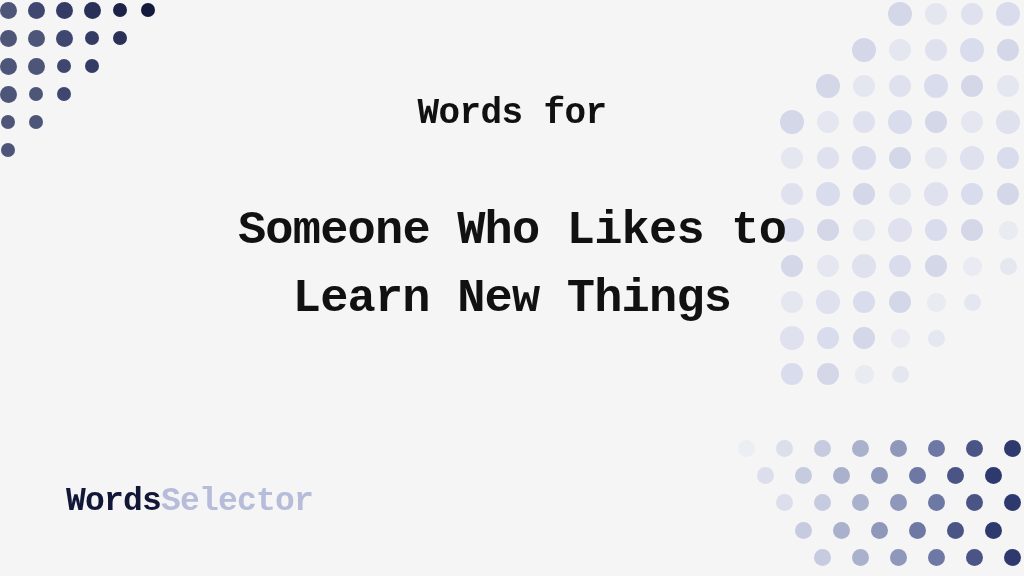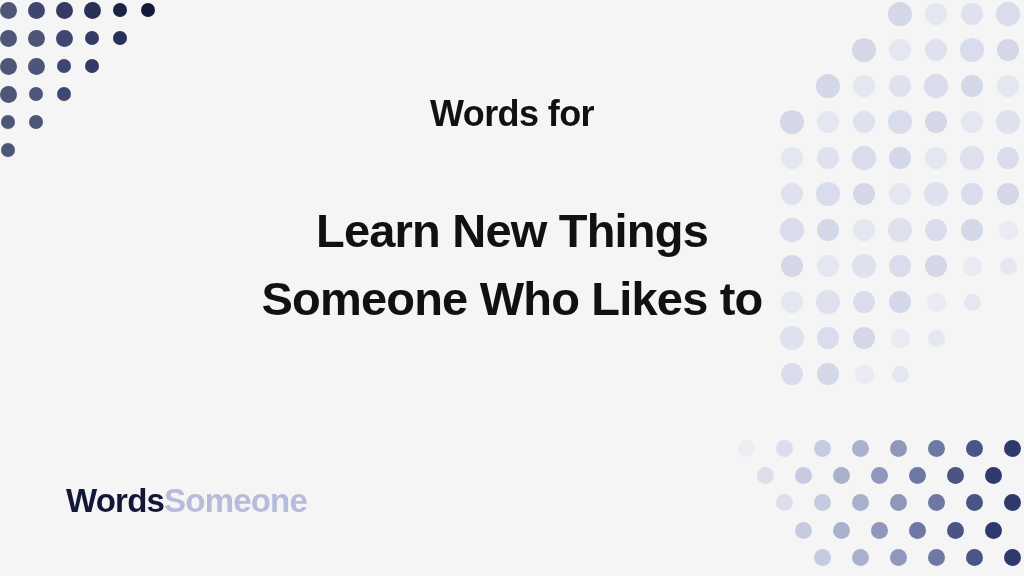--- a/index.html
+++ b/index.html
@@ -12,20 +12,21 @@
     overflow: hidden;
     font-family: "Liberation Sans", sans-serif;
   }
 
   #slide {
     position: relative;
     width: 1024px;
     height: 576px;
     background: #f5f5f6;
     overflow: hidden;
+    font-family: Liberation Mono, monospace;
   }
 
   
   .dots {
     position: absolute;
     pointer-events: none;
   }
   .dot {
     position: absolute;
     border-radius: 50%;
@@ -228,22 +229,22 @@
       <div class="dot" style="left: 127.5px; top: 122.94px; width: 17px; height: 17px; background: rgb(170, 177, 204); opacity: 1;"></div>
       <div class="dot" style="left: 165.5px; top: 122.94px; width: 17px; height: 17px; background: rgb(143, 151, 187); opacity: 1;"></div>
       <div class="dot" style="left: 203.5px; top: 122.94px; width: 17px; height: 17px; background: rgb(110, 120, 164); opacity: 1;"></div>
       <div class="dot" style="left: 241.5px; top: 122.94px; width: 17px; height: 17px; background: rgb(74, 85, 133); opacity: 1;"></div>
       <div class="dot" style="left: 279.5px; top: 122.94px; width: 17px; height: 17px; background: rgb(46, 58, 110); opacity: 1;"></div>
     </div>
 
   <div id="headline-block">
     <p id="eyebrow">Words for</p>
     <h1 id="title">
+      <span class="line">Someone Who Likes to</span>
       <span class="line">Learn New Things</span>
-      <span class="line">Someone Who Likes to</span>
     </h1>
   </div>
 
   <div id="logo">
-    <span class="logo-primary">Words</span><span class="logo-secondary">Someone</span>
+    <span class="logo-primary">Words</span><span class="logo-secondary">Selector</span>
   </div>
 
 </div>
 
 </body></html>

